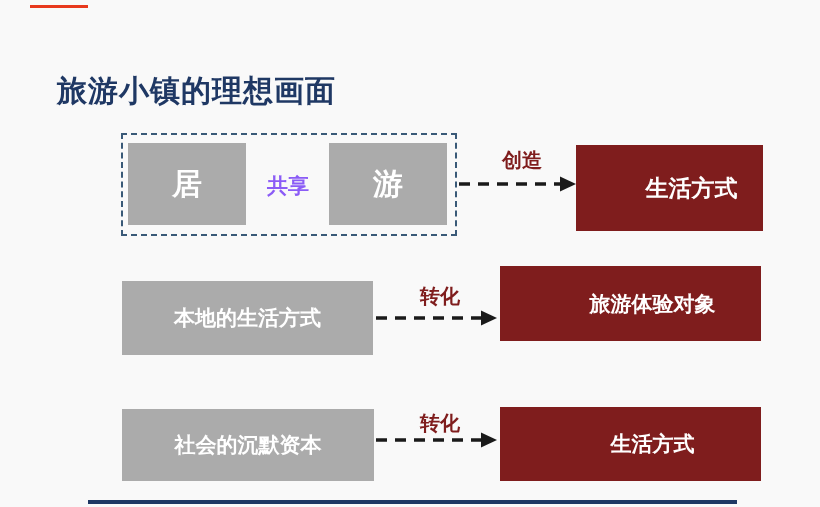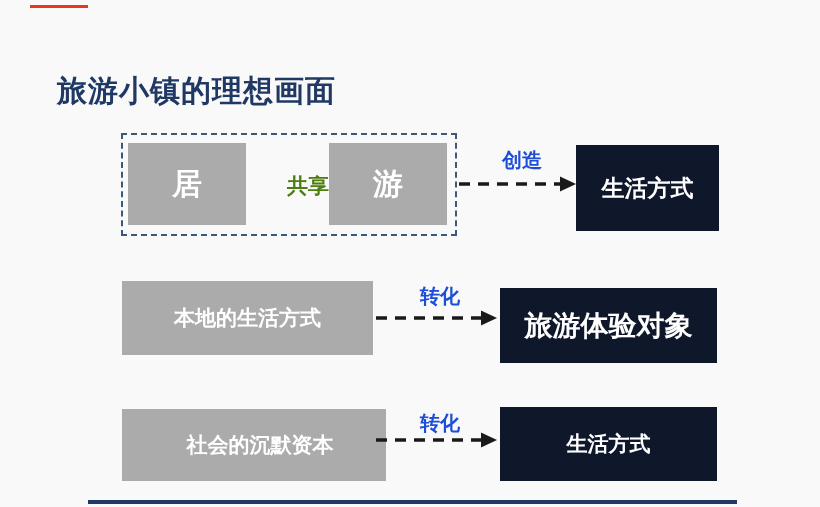--- a/index.html
+++ b/index.html
@@ -36,40 +36,40 @@
     border: 2px dashed #3a5a78;
     box-sizing: border-box;
   }
   .box {
     position: absolute;
     display: flex; align-items: center; justify-content: center;
     color: #ffffff; font-weight: 700;
     text-align: center;
   }
   .gray-box  { background: #ababab; }
-  .orange-box{ background: #0f172a; }
+  .orange-box{ background: #7f1d1d; padding-left: 44px; }
   .box-ju  { left: 5px;  top: 8px; width: 118px; height: 82px; font-size: 30px; }
   .box-you { left: 206px; top: 8px; width: 118px; height: 82px; font-size: 30px; }
   .share-label {
     position: absolute; left: 124px; top: 37px;
-    width: 82px; text-align: right;
-    color: #4d7c0f; font-weight: 700; font-size: 21px;
+    width: 82px; text-align: center;
+    color: #8b5cf6; font-weight: 700; font-size: 21px;
   }
   .flow-label {
     position: absolute;
-    color: #1d4ed8; font-weight: 700; font-size: 20px;
+    color: #7f1d1d; font-weight: 700; font-size: 20px;
     text-align: center; width: 56px;
   }
   .label-chuangzao { left: 494px; top: 147px; }
   .label-zhuanhua-2 { left: 412px; top: 283px; }
   .label-zhuanhua-3 { left: 412px; top: 410px; }
   .orange-1 { left: 576px; top: 145px; width: 143px; height: 86px; font-size: 23px; }
   .gray-2   { left: 122px; top: 281px; width: 251px; height: 74px; font-size: 21px; align-items: center; }
-  .orange-2 { left: 500px; top: 288px; width: 217px; height: 75px; font-size: 28px; }
-  .gray-3   { left: 122px; top: 409px; width: 252px; height: 72px; font-size: 21px; padding-left: 12px; }
+  .orange-2 { left: 500px; top: 266px; width: 217px; height: 75px; font-size: 21px; }
+  .gray-3   { left: 122px; top: 409px; width: 252px; height: 72px; font-size: 21px; }
   .orange-3 { left: 500px; top: 407px; width: 217px; height: 74px; font-size: 21px; }
   .arrows-overlay {
     position: absolute; left: 0; top: 0;
     width: 820px; height: 507px;
     pointer-events: none;
   }
 </style>
 </head>
 <body>
 

